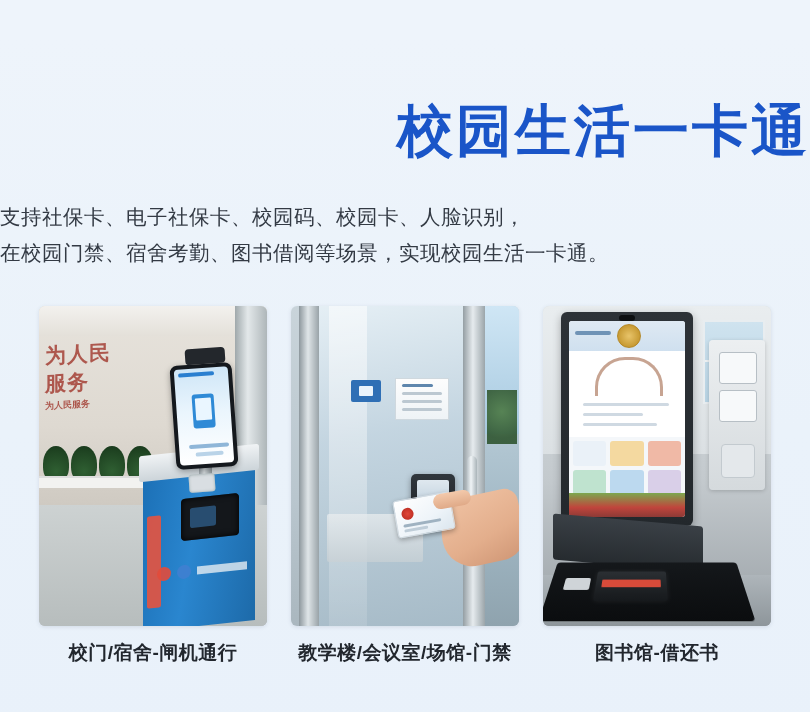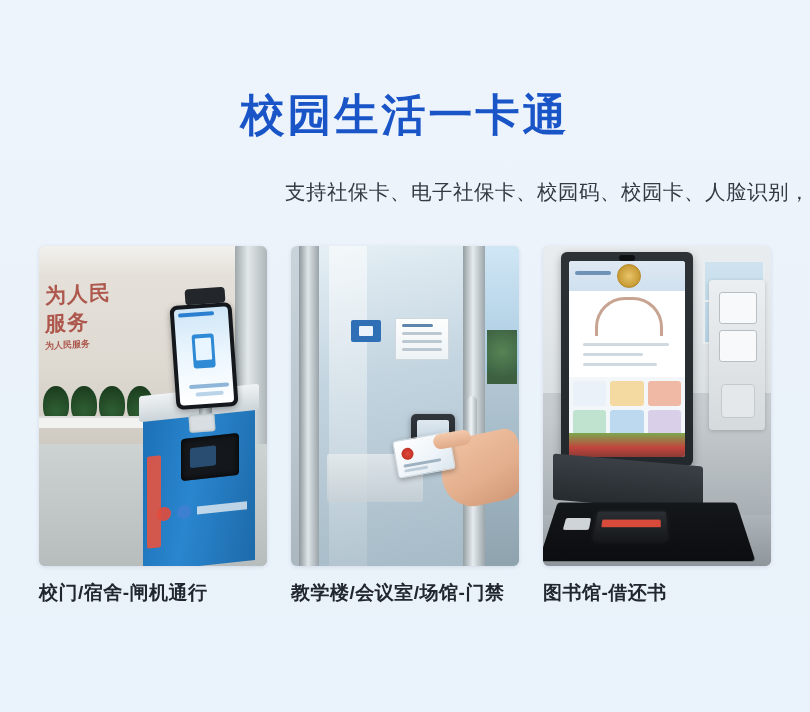--- a/index.html
+++ b/index.html
@@ -14,30 +14,30 @@
     overflow: hidden;
   }
   .page {
     position: relative;
     width: 810px;
     height: 712px;
     background: linear-gradient(180deg, #eef4fb 0%, #eaf2fa 55%, #e9f1fa 100%);
     box-sizing: border-box;
   }
   .title {
-    text-align: center;
-    font-size: 44px;
+    text-align: right;
+    font-size: 56px;
     font-weight: bold;
     letter-spacing: 3px;
     color: #1a55c8;
     padding-top: 62px;
     line-height: 1.1;
   }
   .subtitle {
-    text-align: right;
+    text-align: left;
     color: #333a44;
     font-size: 20.5px;
     line-height: 1.75;
     margin-top: 34px;
     letter-spacing: 0.5px;
   }
   .cards {
     display: flex;
     justify-content: center;
     gap: 24px;
@@ -50,21 +50,21 @@
     width: 228px;
     height: 320px;
     border-radius: 6px;
     overflow: hidden;
     position: relative;
     background: #b9c3c9;
     box-shadow: 0 1px 4px rgba(40,60,90,0.12);
   }
   .caption {
     margin-top: 14px;
-    text-align: left;
+    text-align: center;
     font-size: 19px;
     font-weight: bold;
     color: #22272e;
     letter-spacing: 0.5px;
   }
 
   
   .p1 {
     background: linear-gradient(180deg, #cfd6d8 0%, #c6cdd0 40%, #b9c0c3 100%);
   }
@@ -296,20 +296,21 @@
 </style>
 </head>
 <body>
 
 <div class="page">
 
   <h1 class="title">校园生活一卡通</h1>
 
   <div class="subtitle">
     <div>支持社保卡、电子社保卡、校园码、校园卡、人脸识别，</div>
+    <div>在校园门禁、宿舍考勤、图书借阅等场景，实现校园生活一卡通。</div>
   </div>
 
   <div class="cards">
 
     <div class="card">
       <div class="photo p1">
         <div class="wall"></div>
         <div class="ceiling"></div>
         <div class="wall-red">为人民服务<small>为人民服务</small></div>
         <div class="plantrow">

